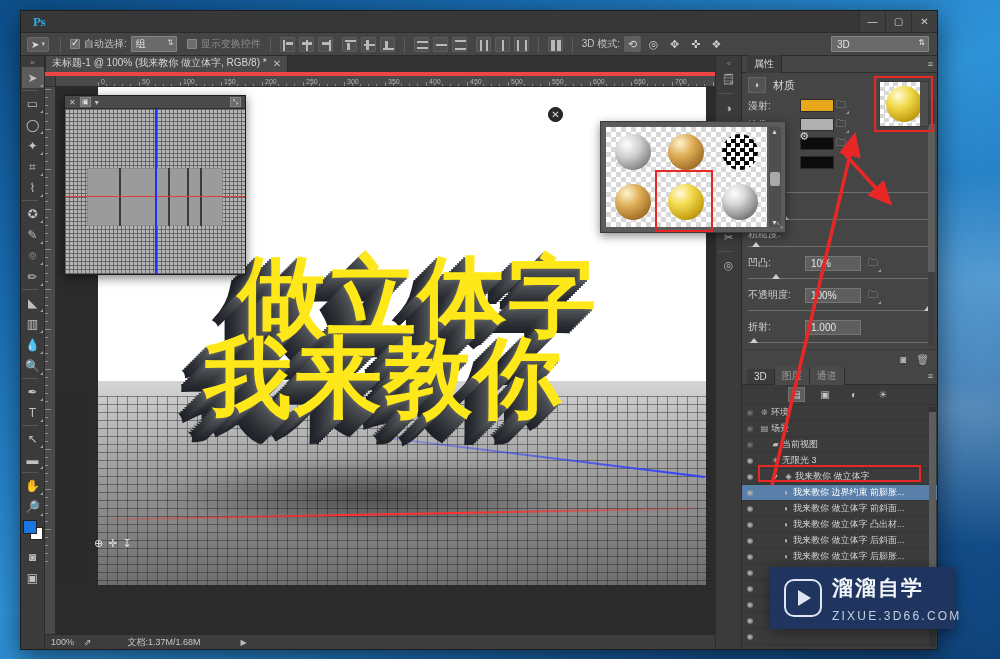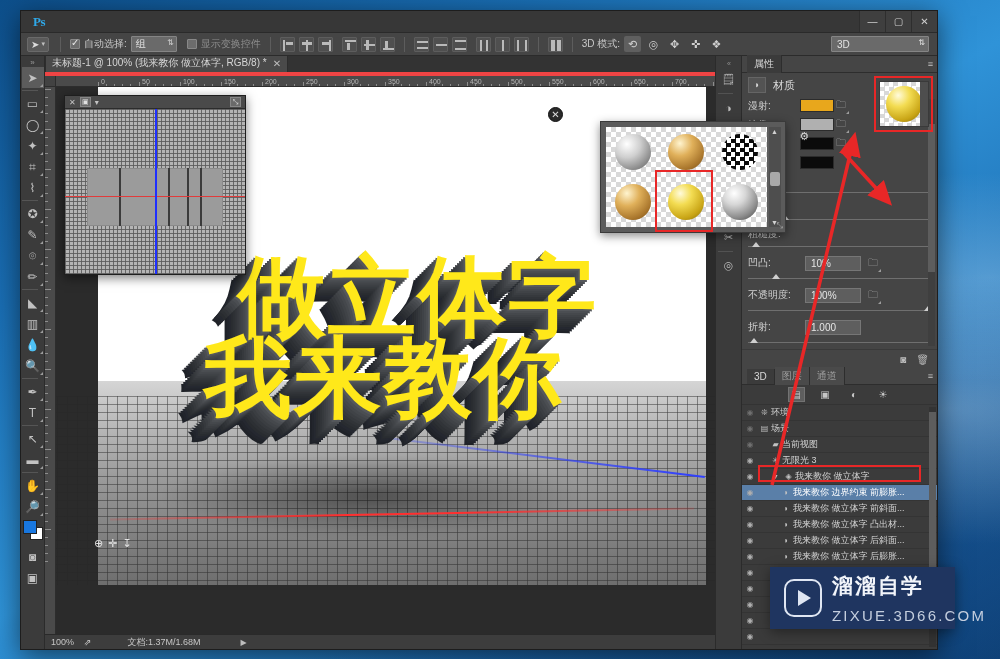--- a/index.html
+++ b/index.html
@@ -434,21 +434,21 @@
     width:38px; height:38px; border:2.5px solid #dfe6f2; border-radius:10px;
     display:flex; align-items:center; justify-content:center; flex:0 0 auto;
   }
   .wm-logo .tri{
     width:0; height:0; border-left:13px solid #dfe6f2;
     border-top:8px solid transparent; border-bottom:8px solid transparent;
     margin-left:3px;
   }
   .wm-txt{ display:flex; flex-direction:column; }
   .wm-main{ font-size:21px; color:#f2f5fa; letter-spacing:2px; font-weight:bold; }
-  .wm-sub{ font-size:15px; color:#c4cede; letter-spacing:2.2px; margin-top:7px; }
+  .wm-sub{ font-size:12px; color:#c4cede; letter-spacing:2.2px; margin-top:7px; }
 </style>
 </head>
 <body>
 
 <div class="wall-swoosh"></div>
 
 <div class="ps-window">
 
   <div class="titlebar">
     <div class="ps-logo">Ps</div>

